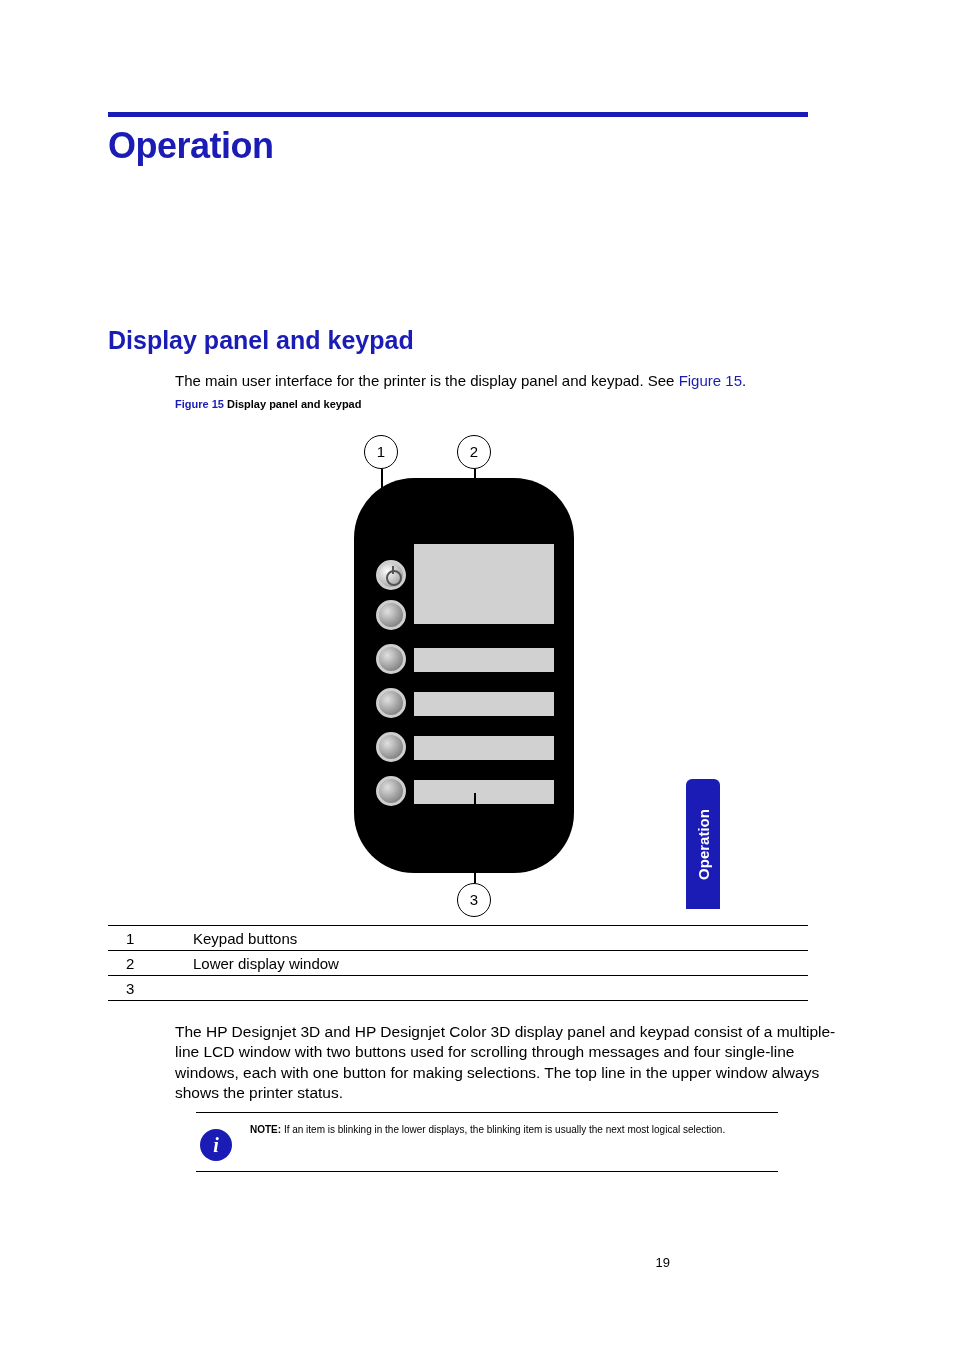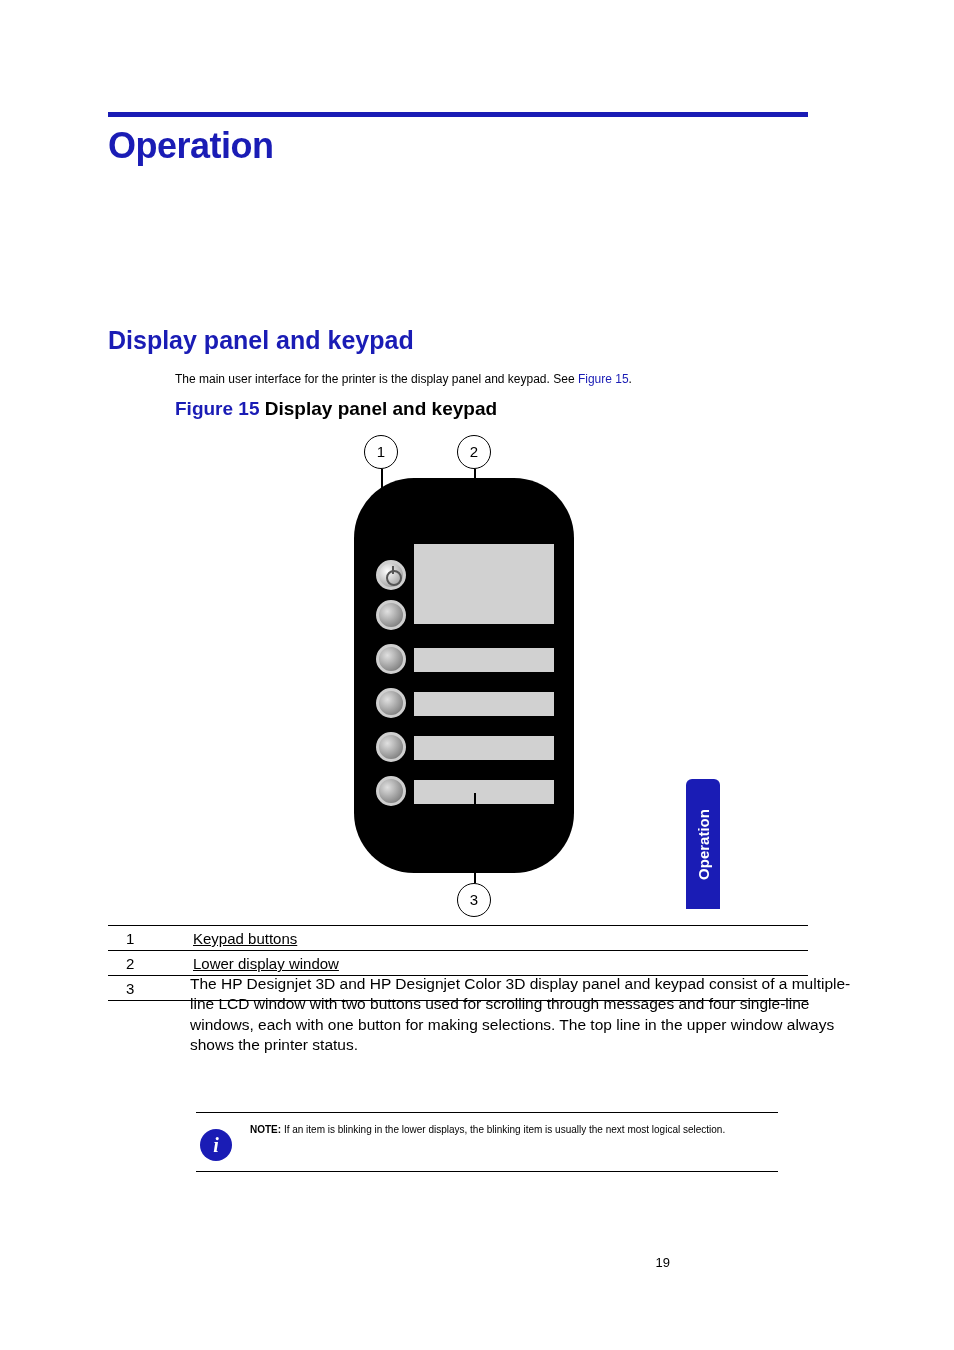--- a/index.html
+++ b/index.html
@@ -42,29 +42,29 @@
     top: 326px;
     font-size: 25px;
     font-weight: bold;
     color: #1a1cb5;
     font-family: "Arial Narrow", Arial, sans-serif;
   }
   .intro {
     position: absolute;
     left: 175px;
     top: 372px;
-    font-size: 12px;
+    font-size: 15px;
     color: #000;
   }
   .intro .link { color: #1a1cb5; }
   .fig-caption {
     position: absolute;
     left: 175px;
     top: 398px;
-    font-size: 19px;
+    font-size: 11px;
   }
   .fig-caption .fig-label {
     color: #1a1cb5;
     font-weight: bold;
   }
   .fig-caption .fig-title {
     font-weight: bold;
   }
   
   .figure {
@@ -148,29 +148,28 @@
     display: flex;
     border-top: 1px solid #000;
     padding: 4px 0 3px 0;
   }
   .legend-row:last-child { border-bottom: 1px solid #000; }
   .legend-num {
     width: 85px;
     padding-left: 18px;
     box-sizing: border-box;
   }
-  .legend-text { flex: 1; text-decoration: underline; }
+  .legend-text { flex: 1; }
   .body-para {
     position: absolute;
     left: 175px;
-    top: 974px;
+    top: 1022px;
     width: 665px;
     font-size: 15.5px;
     line-height: 1.32;
-    margin-left: 15px;
   }
   .note-box {
     position: absolute;
     left: 196px;
     top: 1112px;
     width: 582px;
     border-top: 1px solid #000;
     border-bottom: 1px solid #000;
     padding: 10px 0 10px 0;
     display: flex;

